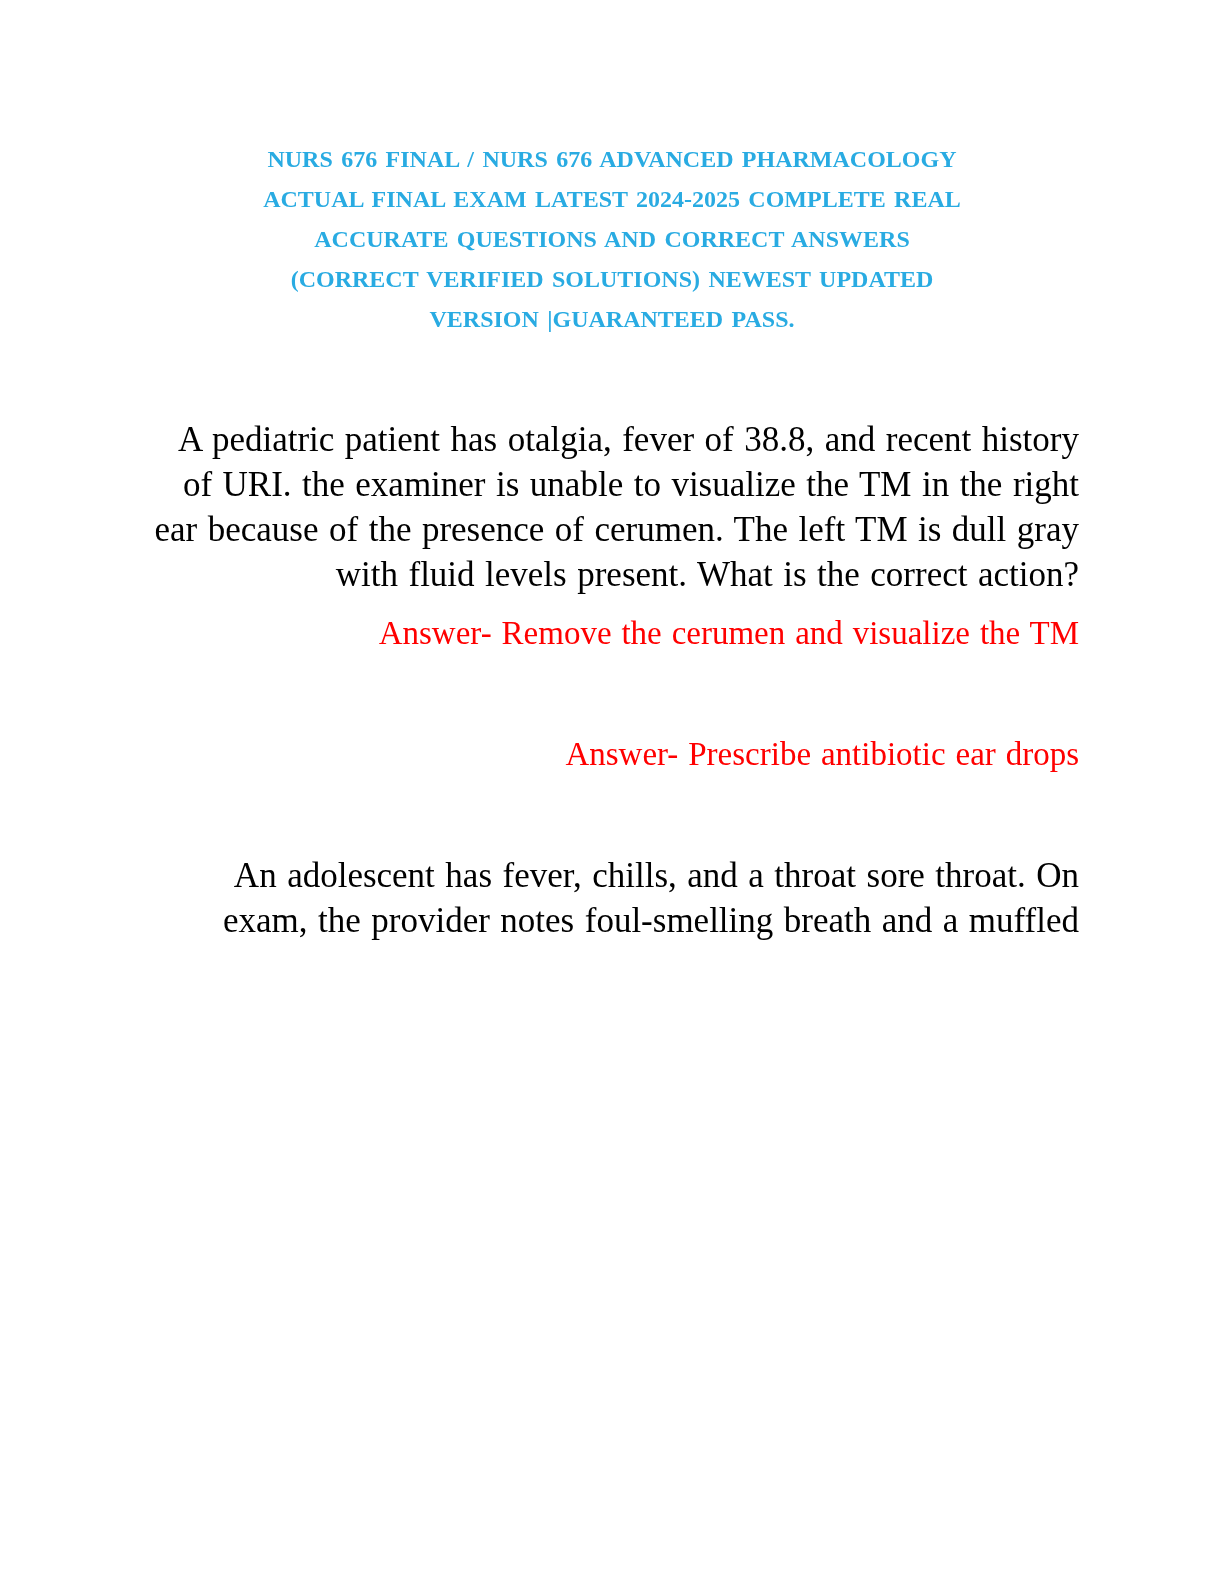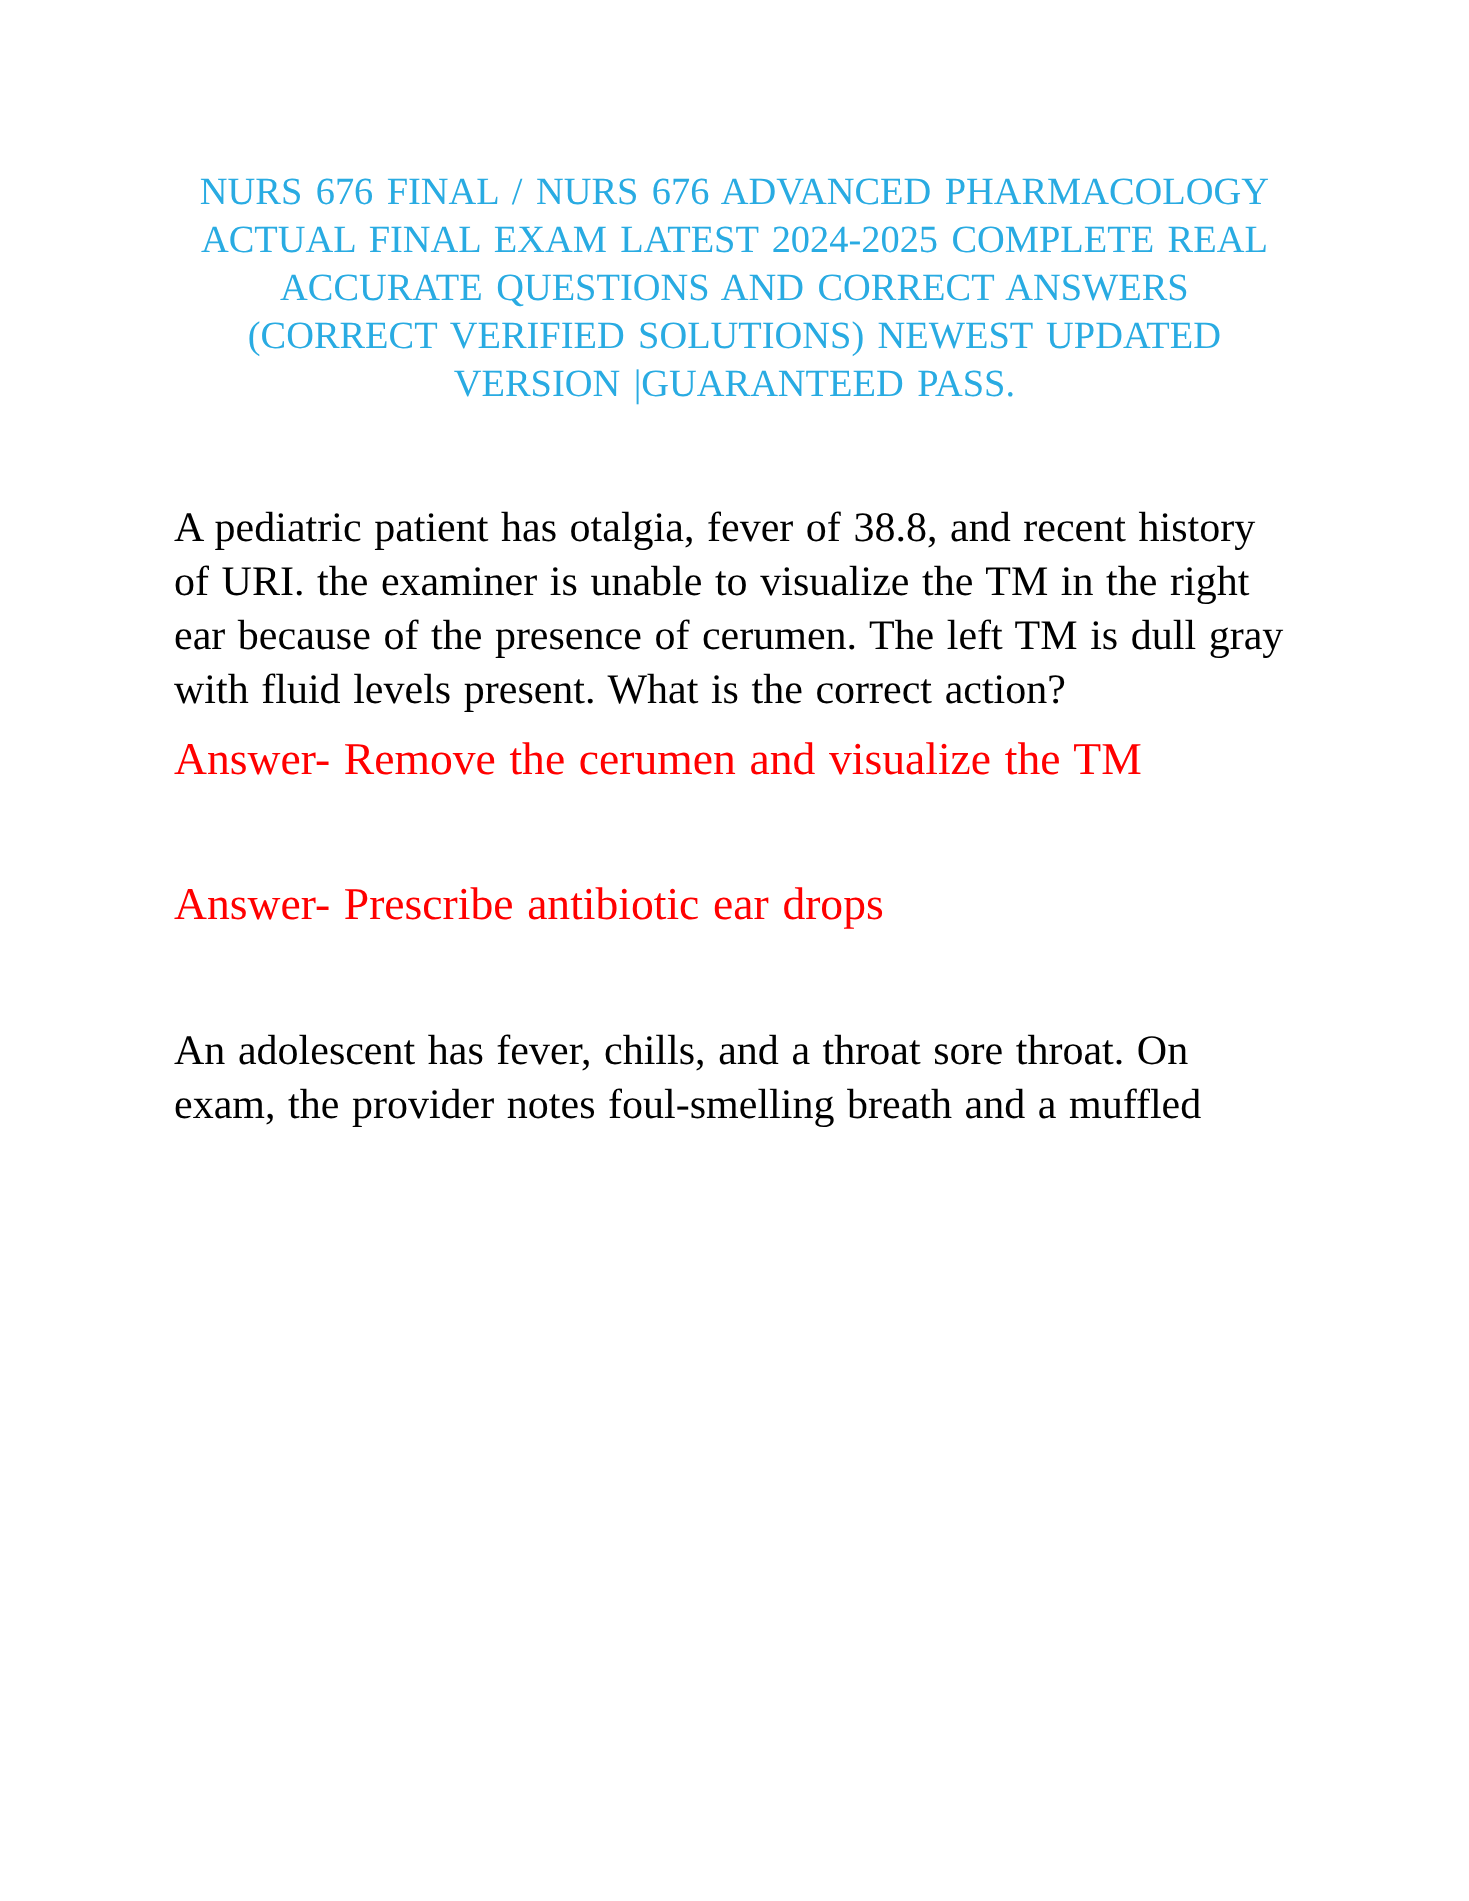--- a/index.html
+++ b/index.html
@@ -15,42 +15,43 @@
   }
   .page {
     box-sizing: border-box;
     width: 1224px;
     height: 1584px;
     background: var(--page-bg, #ffffff);
     padding: 139px 145px 0 145px;
   }
   .doc-title {
     color: var(--title-color, #29abe2);
-    font-weight: normal;
-    font-size: 32px;
+    font-weight: bold;
+    font-size: 24px;
     line-height: 40px;
     text-align: center;
     white-space: pre-line;
     word-spacing: 0.10em;
     margin: 0 0 78px 0;
   }
   .qa-block {
     margin: 0;
+    text-align: right;
   }
   .question {
     color: var(--text-color, #000000);
     font-size: 35px;
     line-height: 45px;
     white-space: pre-line;
     word-spacing: 0.05em;
     margin: 0 0 14px 0;
   }
   .answer {
     color: var(--answer-color, #ff0000);
-    font-size: 38px;
+    font-size: 33px;
     line-height: 45px;
     white-space: pre-line;
     word-spacing: 0.05em;
     margin: 0 0 76px 0;
   }
   .answer:empty {
     margin: 0;
   }
 </style>
 </head>

